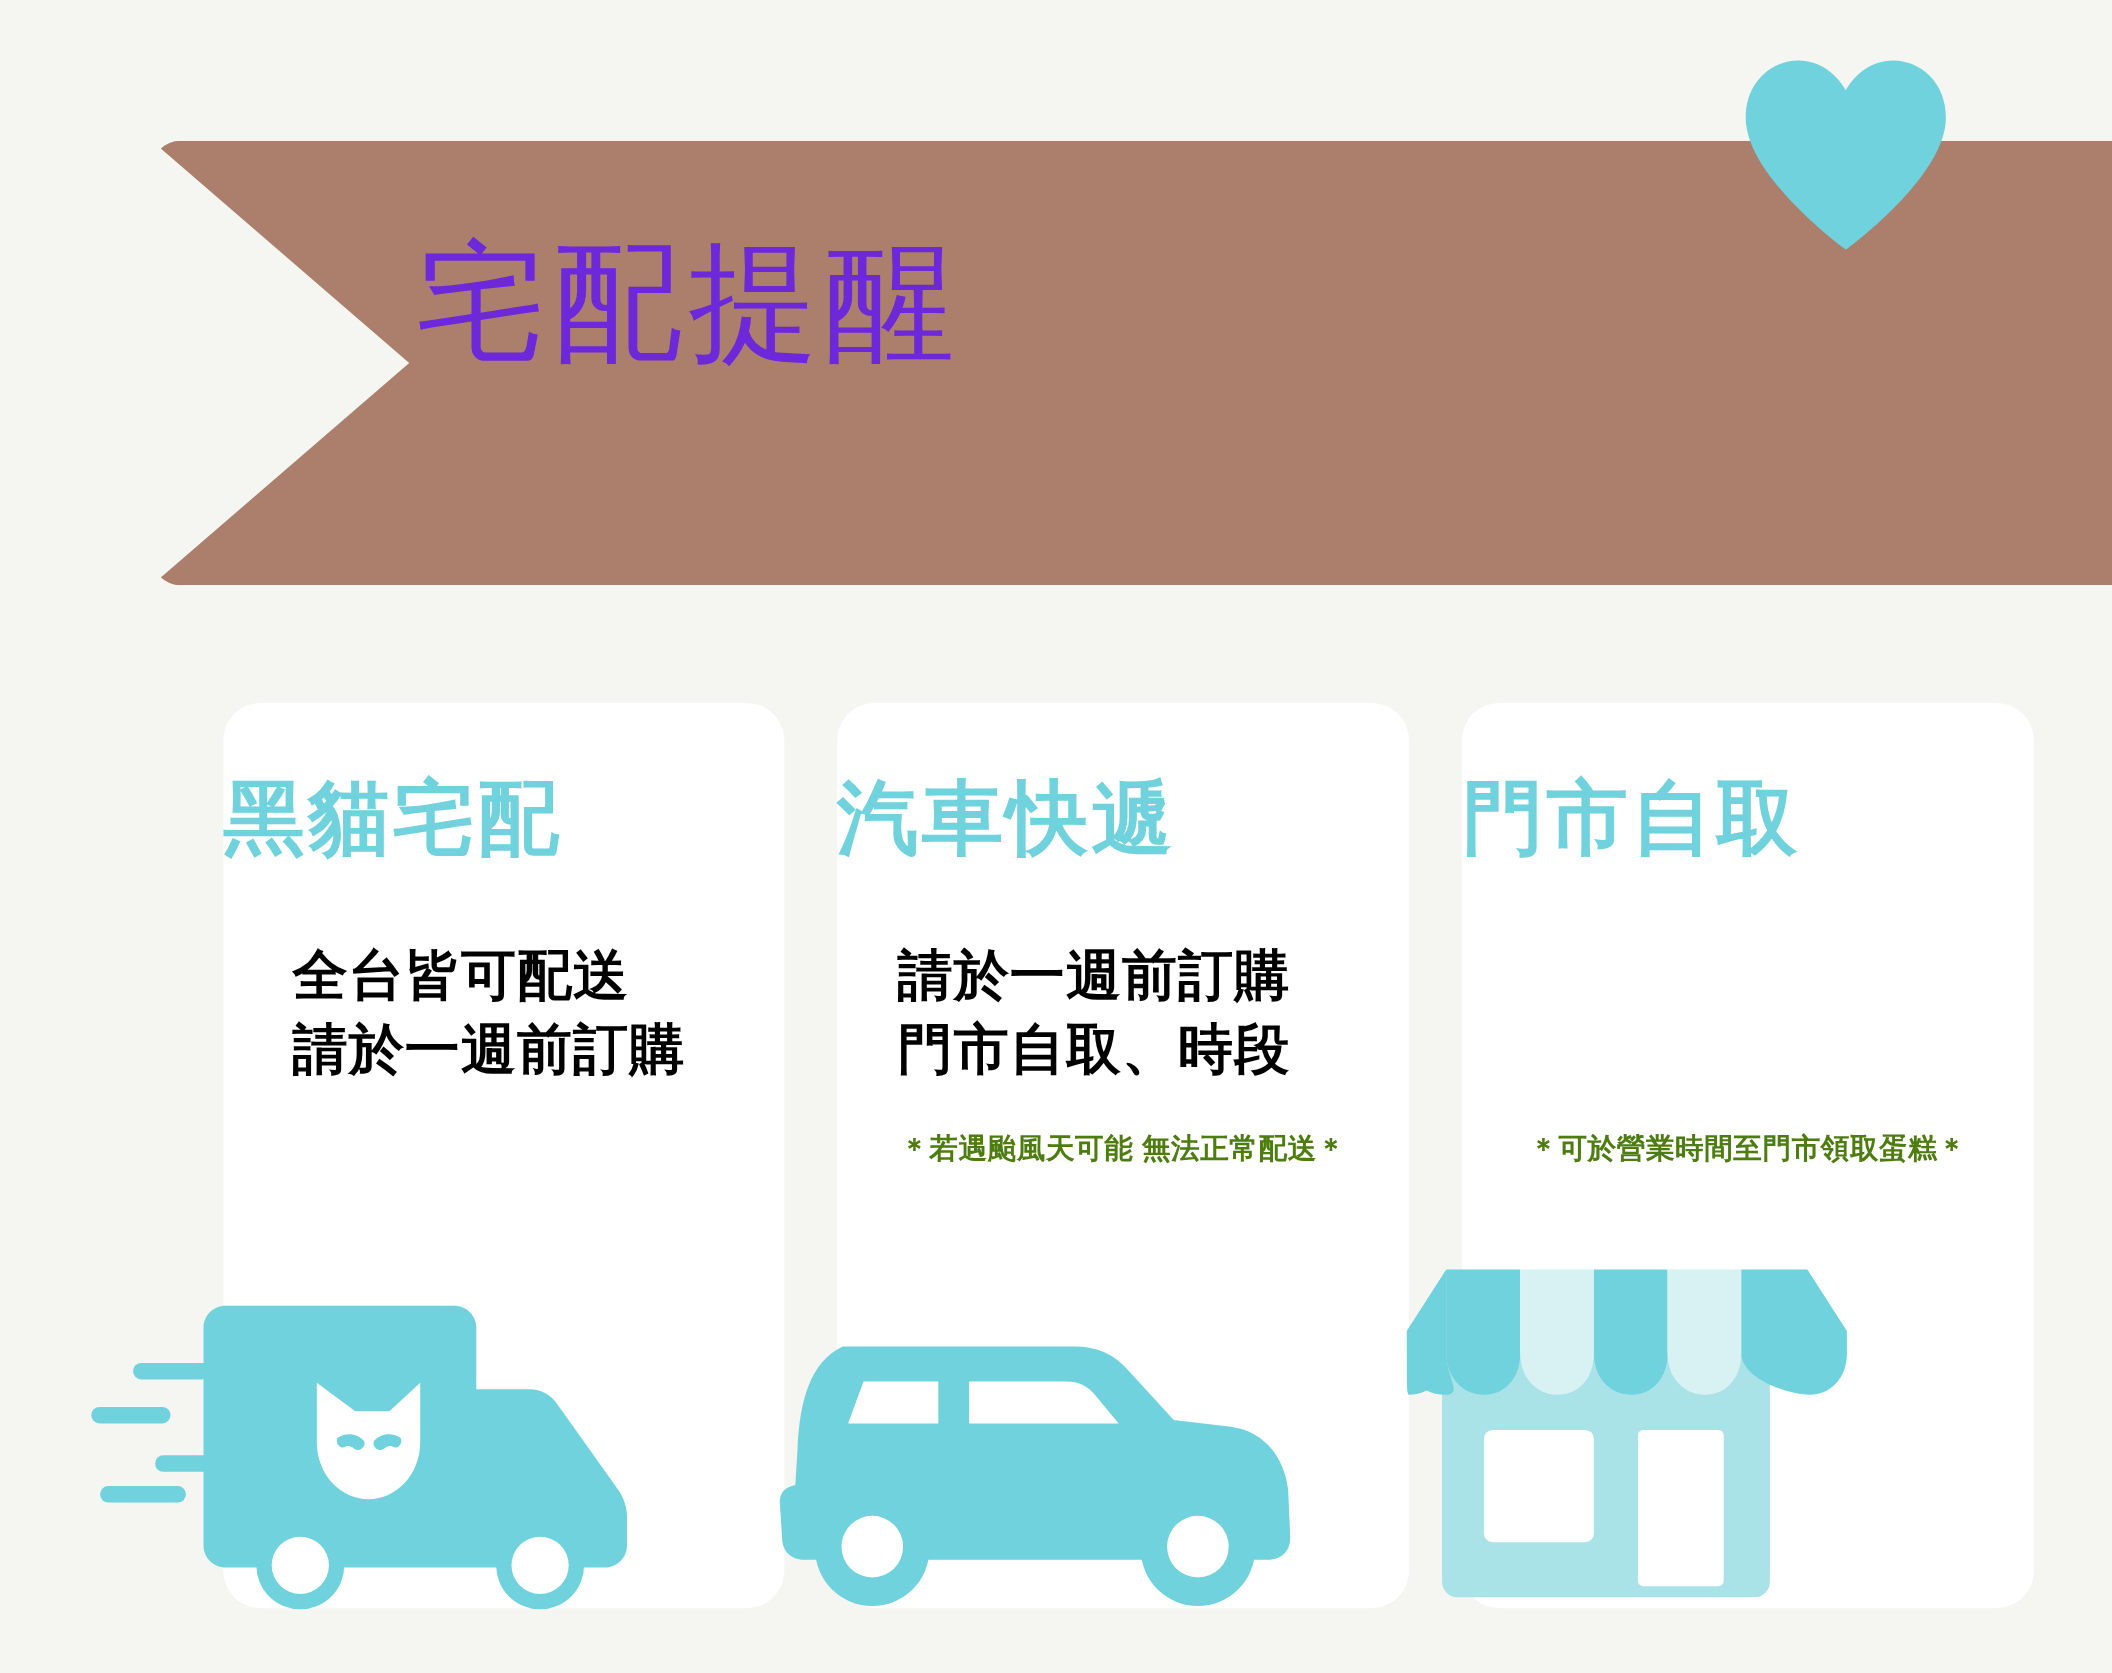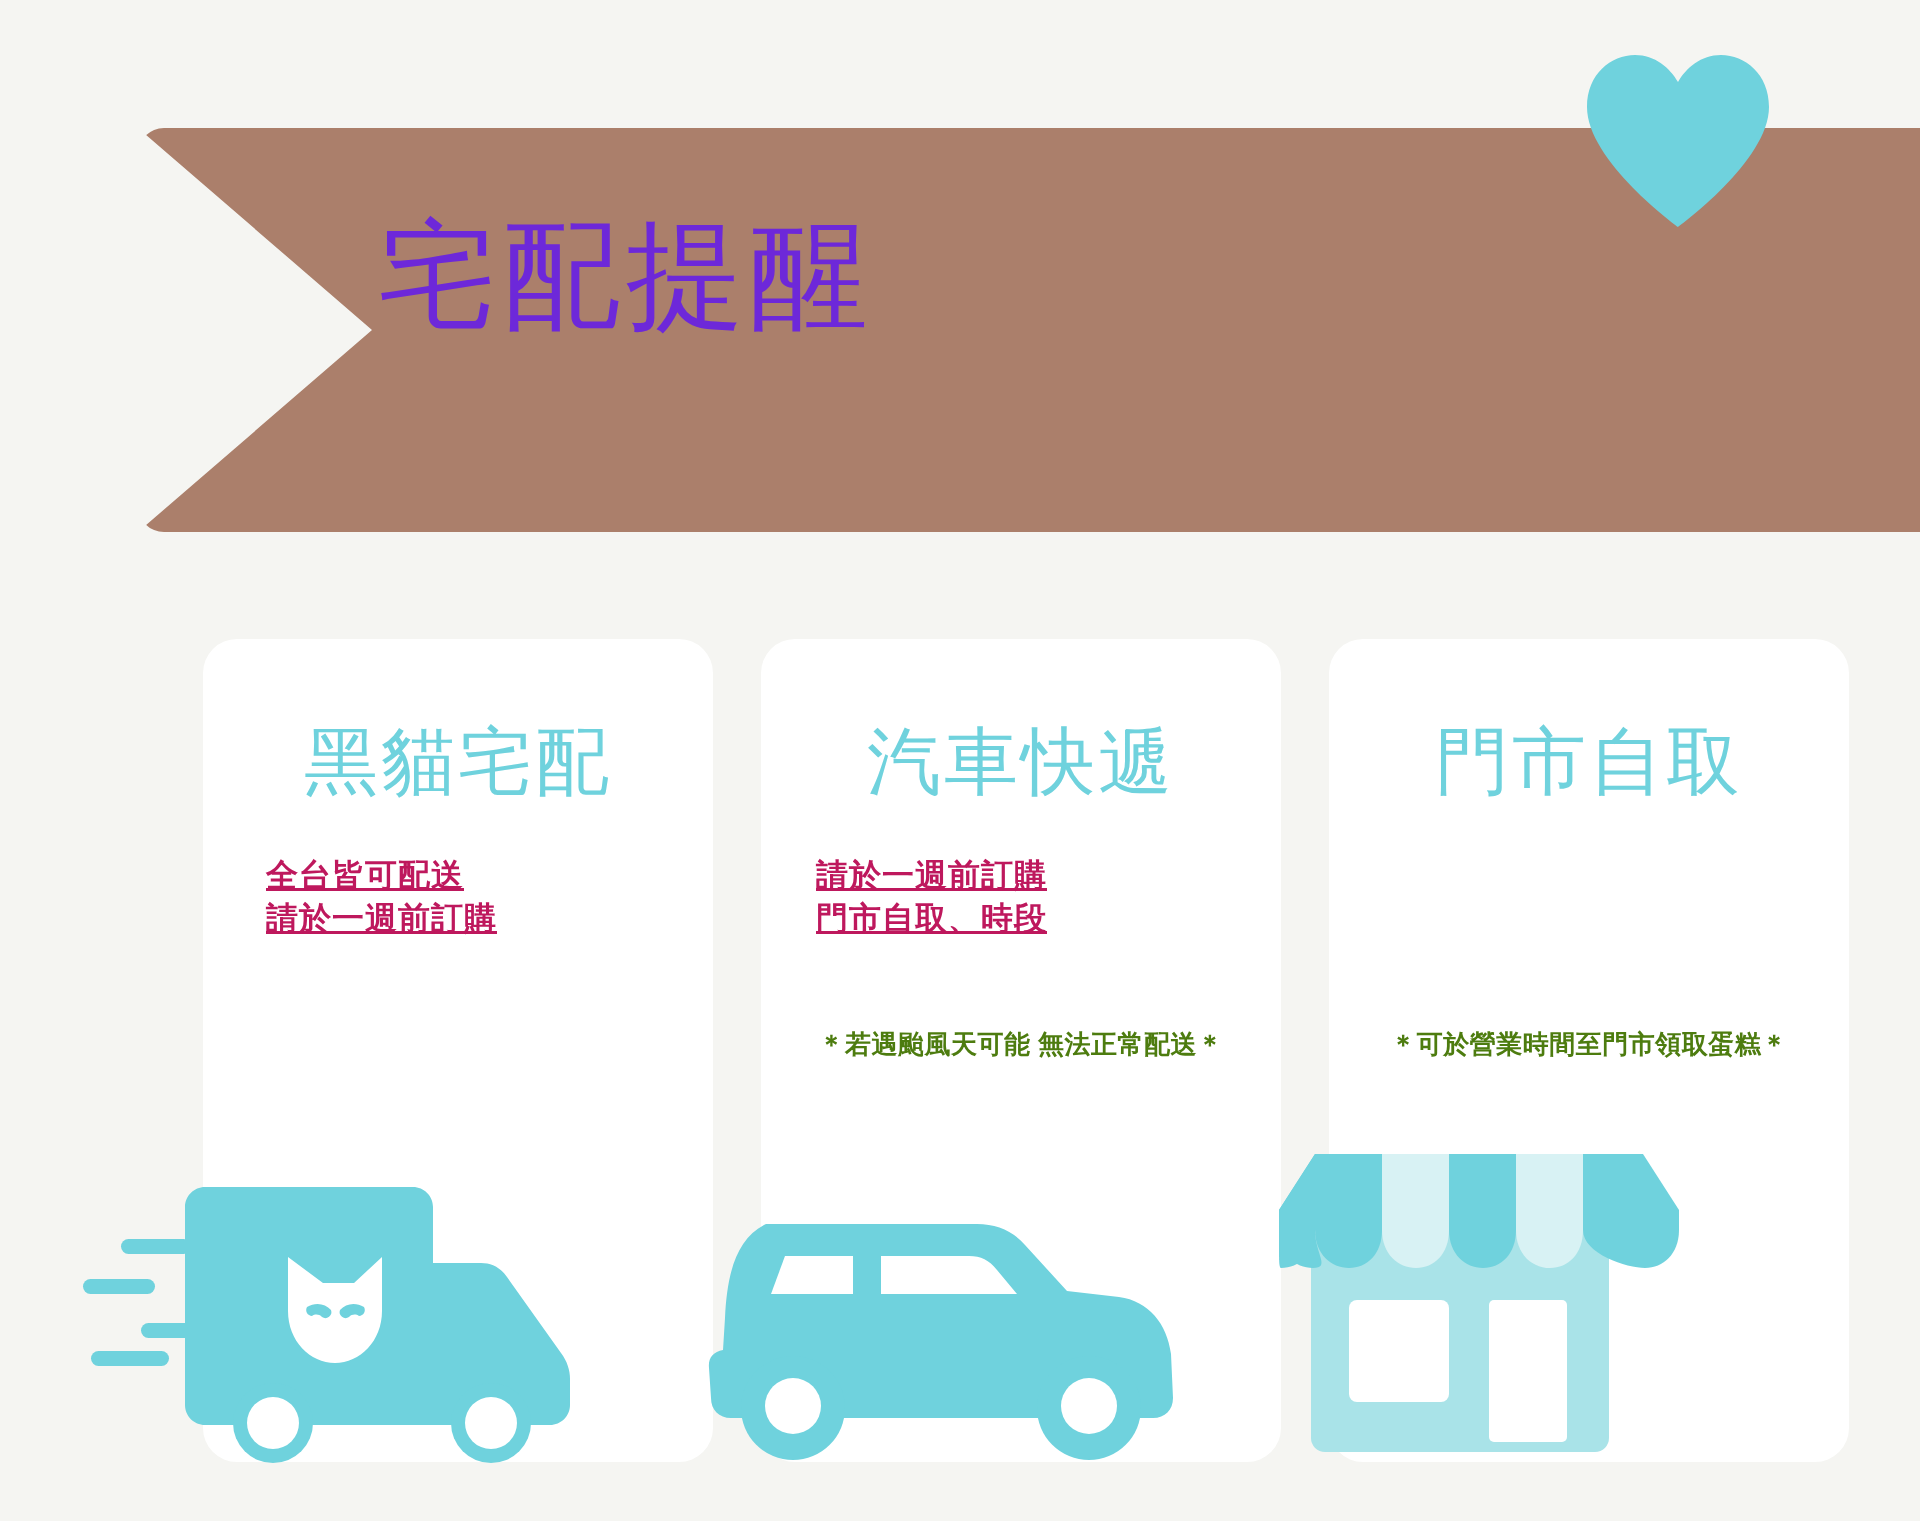--- a/index.html
+++ b/index.html
@@ -76,39 +76,37 @@
     height: 823px;
     overflow: visible;
   }
   .card-1 { left: 203px;  width: 510px; }
   .card-2 { left: 761px;  width: 520px; }
   .card-3 { left: 1329px; width: 520px; }
 
   .card-head {
     position: absolute;
     left: 0; right: 0;
-    top: 86px;
-    text-align: center;
+    top: 68px;
     font-size: 74px;
     line-height: 1;
     color: #6fd2dd;
     letter-spacing: 3px;
-    font-weight: 400;
+    font-weight: 700;
     white-space: nowrap;
   }
   .card-body {
     position: absolute;
     top: 215px;
-    font-size: 32px;
+    font-size: 50px;
     line-height: 1.33;
-    color: #be185d;
+    color: #000000;
     font-weight: 700;
     letter-spacing: 1px;
     white-space: nowrap;
-    text-decoration: underline;
   }
   .card-1 .card-body { left: 63px; }
   .card-2 .card-body { left: 55px; }
   .card-3 .card-body { left: 53px; }
 
   .card-note {
     position: absolute;
     left: 0; right: 0;
     top: 390px;
     text-align: center;

